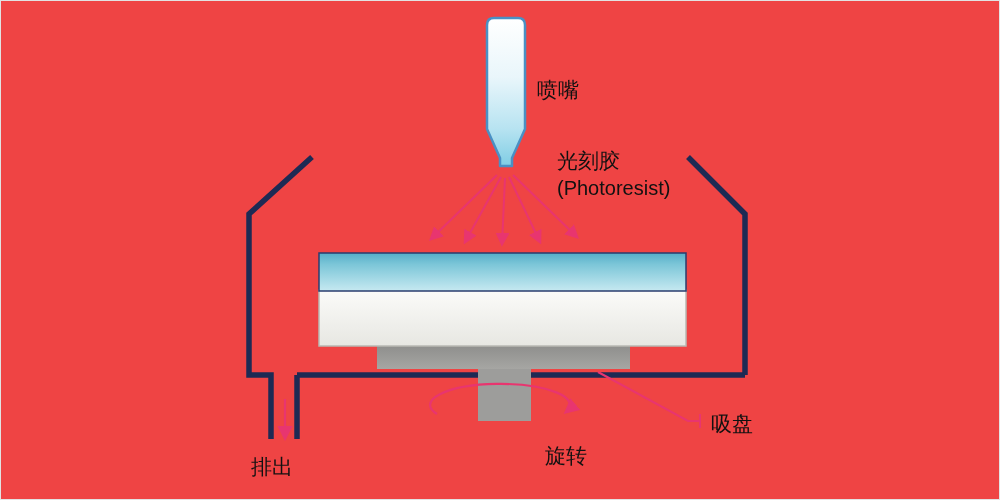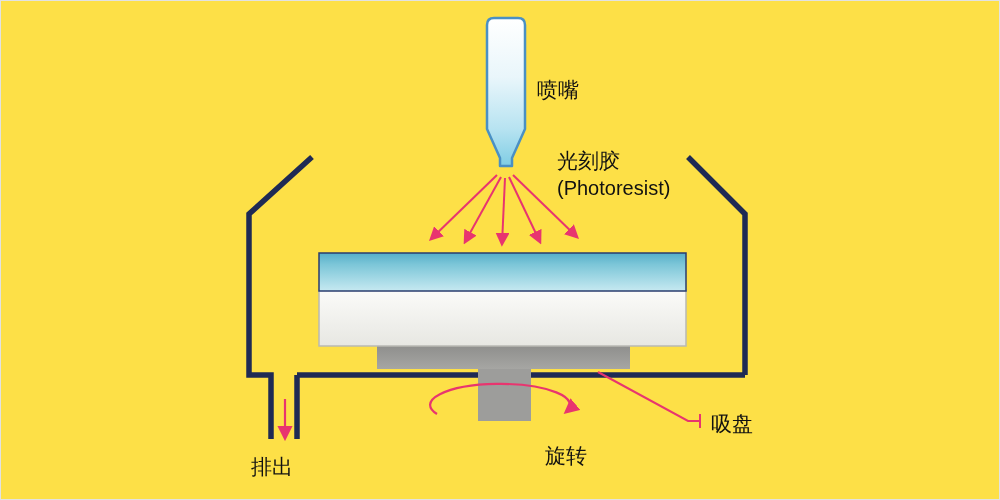--- a/index.html
+++ b/index.html
@@ -5,21 +5,21 @@
   html, body {
     margin: 0;
     padding: 0;
     background: #ffffff;
     font-family: "Liberation Sans", sans-serif;
   }
   .stage {
     position: relative;
     width: 1000px;
     height: 500px;
-    background: #fde047;
+    background: #ef4444;
     border: 1px solid #e2e2e2;
     box-sizing: border-box;
     overflow: hidden;
   }
   svg { display: block; }
   .label-text {
     font-family: "Liberation Sans", sans-serif;
     font-size: 21px;
     fill: #111111;
   }

